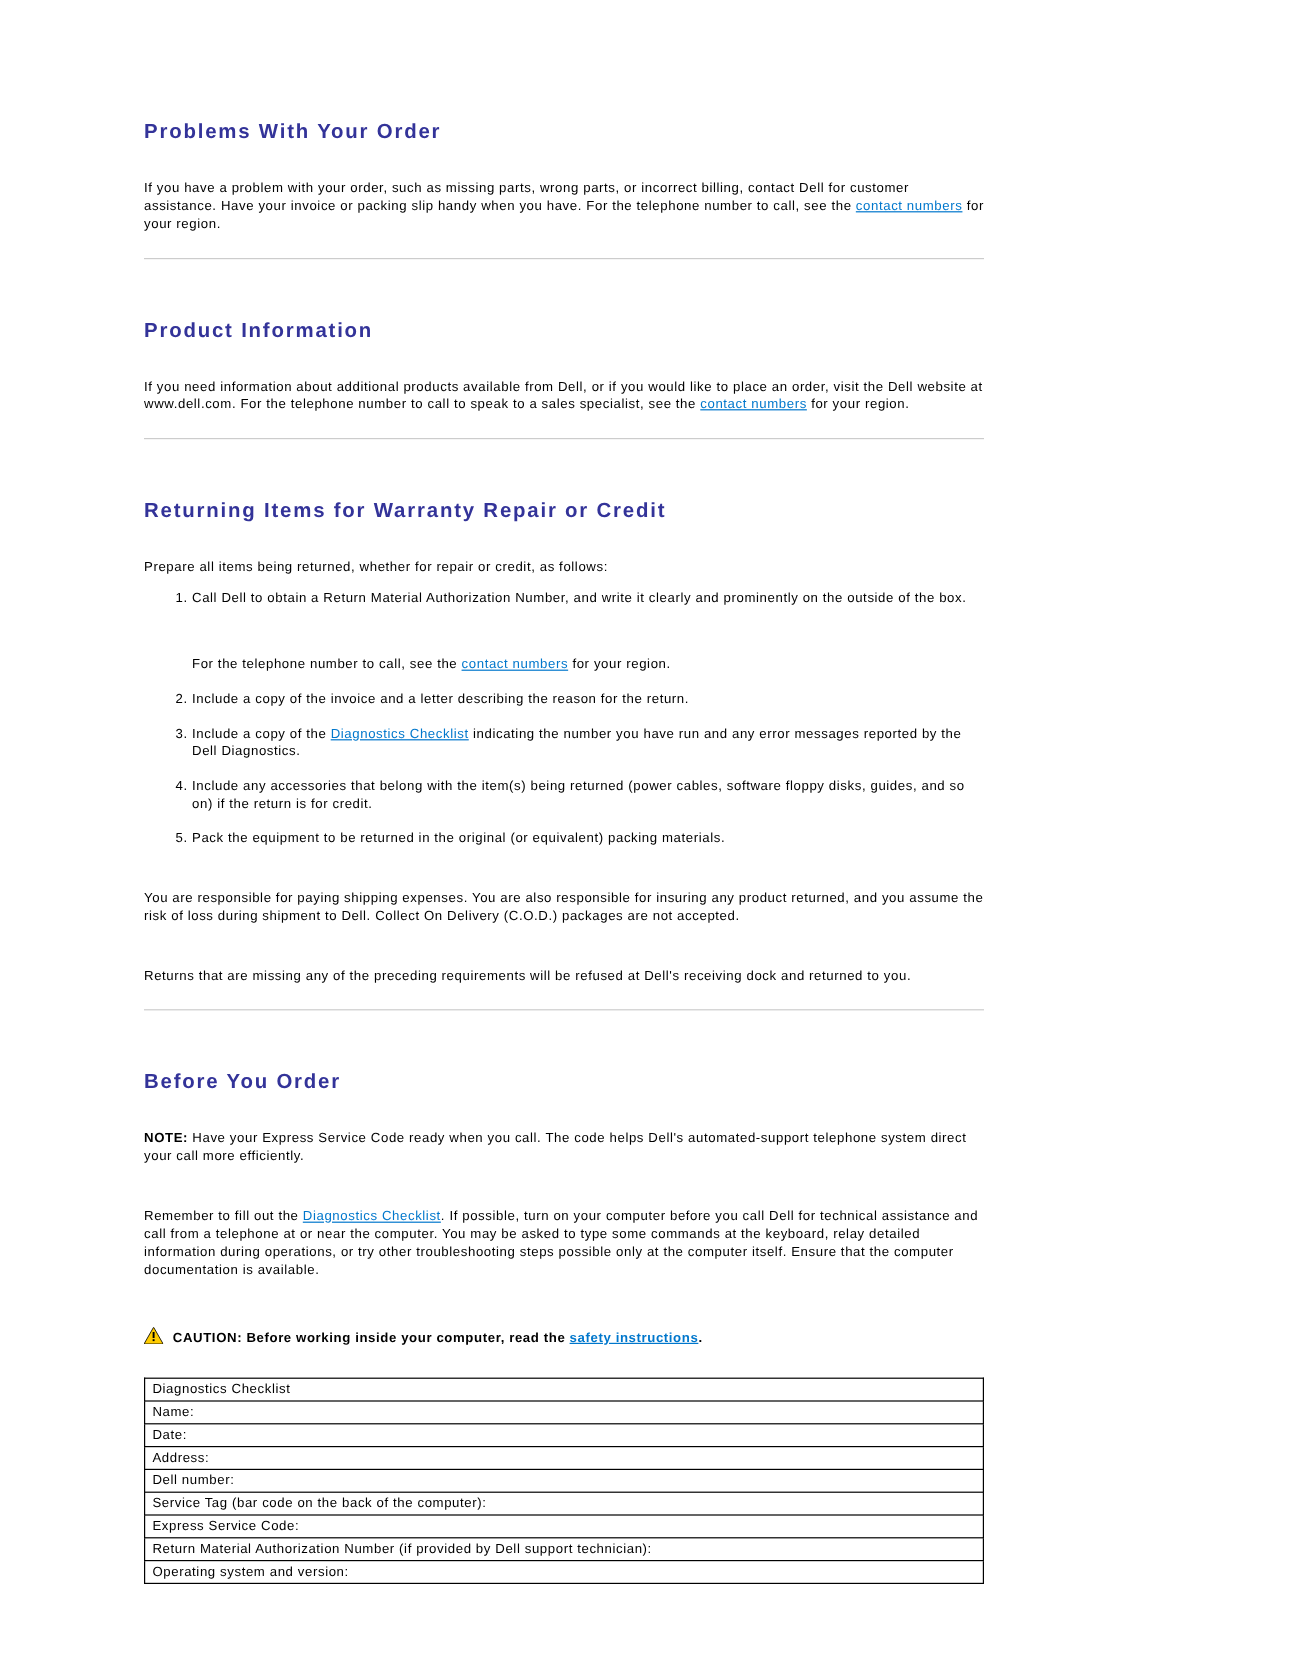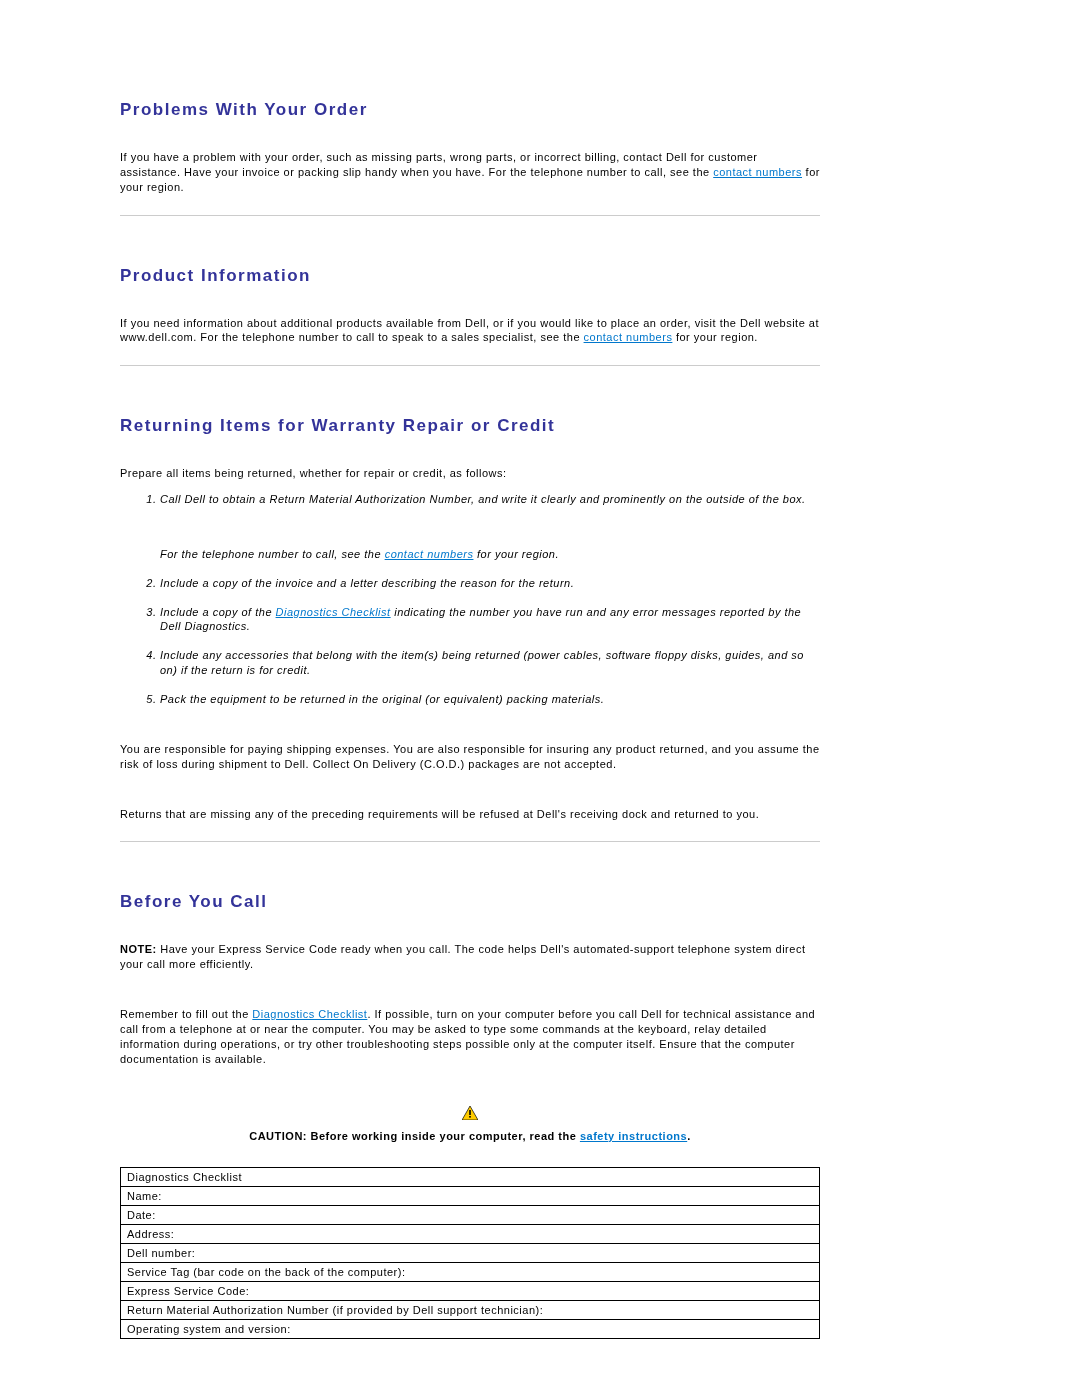--- a/index.html
+++ b/index.html
@@ -32,21 +32,20 @@
   a {
     color: #0077cc;
   }
   hr {
     border: none;
     border-top: 1px solid #ccc;
     margin: 20px 0;
   }
   ol.steps {
     padding-left: 40px;
-    font-style: italic;
   }
   ol.steps li {
     margin-bottom: 14px;
     line-height: 1.35;
   }
   .caution-row {
     display: flex;
     align-items: center;
     gap: 8px;
     margin: 18px 0 25px 0;
@@ -95,29 +94,29 @@
     <li>
       <span>Include a copy of the </span><a href="#">Diagnostics Checklist</a><span> indicating the number you have run and any error messages reported by the Dell Diagnostics.</span>
     </li>
     <li>Include any accessories that belong with the item(s) being returned (power cables, software floppy disks, guides, and so on) if the return is for credit.</li>
     <li>Pack the equipment to be returned in the original (or equivalent) packing materials.</li>
   </ol>
   <p style="margin-top:35px;">You are responsible for paying shipping expenses. You are also responsible for insuring any product returned, and you assume the risk of loss during shipment to Dell. Collect On Delivery (C.O.D.) packages are not accepted.</p>
   <p style="margin-top:35px;">Returns that are missing any of the preceding requirements will be refused at Dell's receiving dock and returned to you.</p>
   <hr>
 
-  <h2>Before You Call</h2>
+  <h2>Before You Order</h2>
   <p>
     <b>NOTE:</b><span> Have your Express Service Code ready when you call. The code helps Dell's automated-support telephone system direct your call more efficiently.</span>
   </p>
   <p style="margin-top:35px;">
     <span>Remember to fill out the </span><a href="#">Diagnostics Checklist</a><span>. If possible, turn on your computer before you call Dell for technical assistance and call from a telephone at or near the computer. You may be asked to type some commands at the keyboard, relay detailed information during operations, or try other troubleshooting steps possible only at the computer itself. Ensure that the computer documentation is available.</span>
   </p>
 
-  <div class="caution-row" style="margin-top:40px;flex-direction:column;">
+  <div class="caution-row" style="margin-top:40px;">
     <span class="caution-icon">
       <svg width="16" height="14" viewBox="0 0 16 14">
         <polygon points="8,0 16,14 0,14" fill="#ffcc00" stroke="#000" stroke-width="0.7"></polygon>
         <rect x="7.2" y="4" width="1.6" height="5" fill="#000"></rect>
         <rect x="7.2" y="10" width="1.6" height="1.6" fill="#000"></rect>
       </svg>
     </span>
     <span>
       <b>CAUTION: </b><b><span>Before working inside your computer, read the </span><a href="#">safety instructions</a><span>.</span></b>
     </span>

